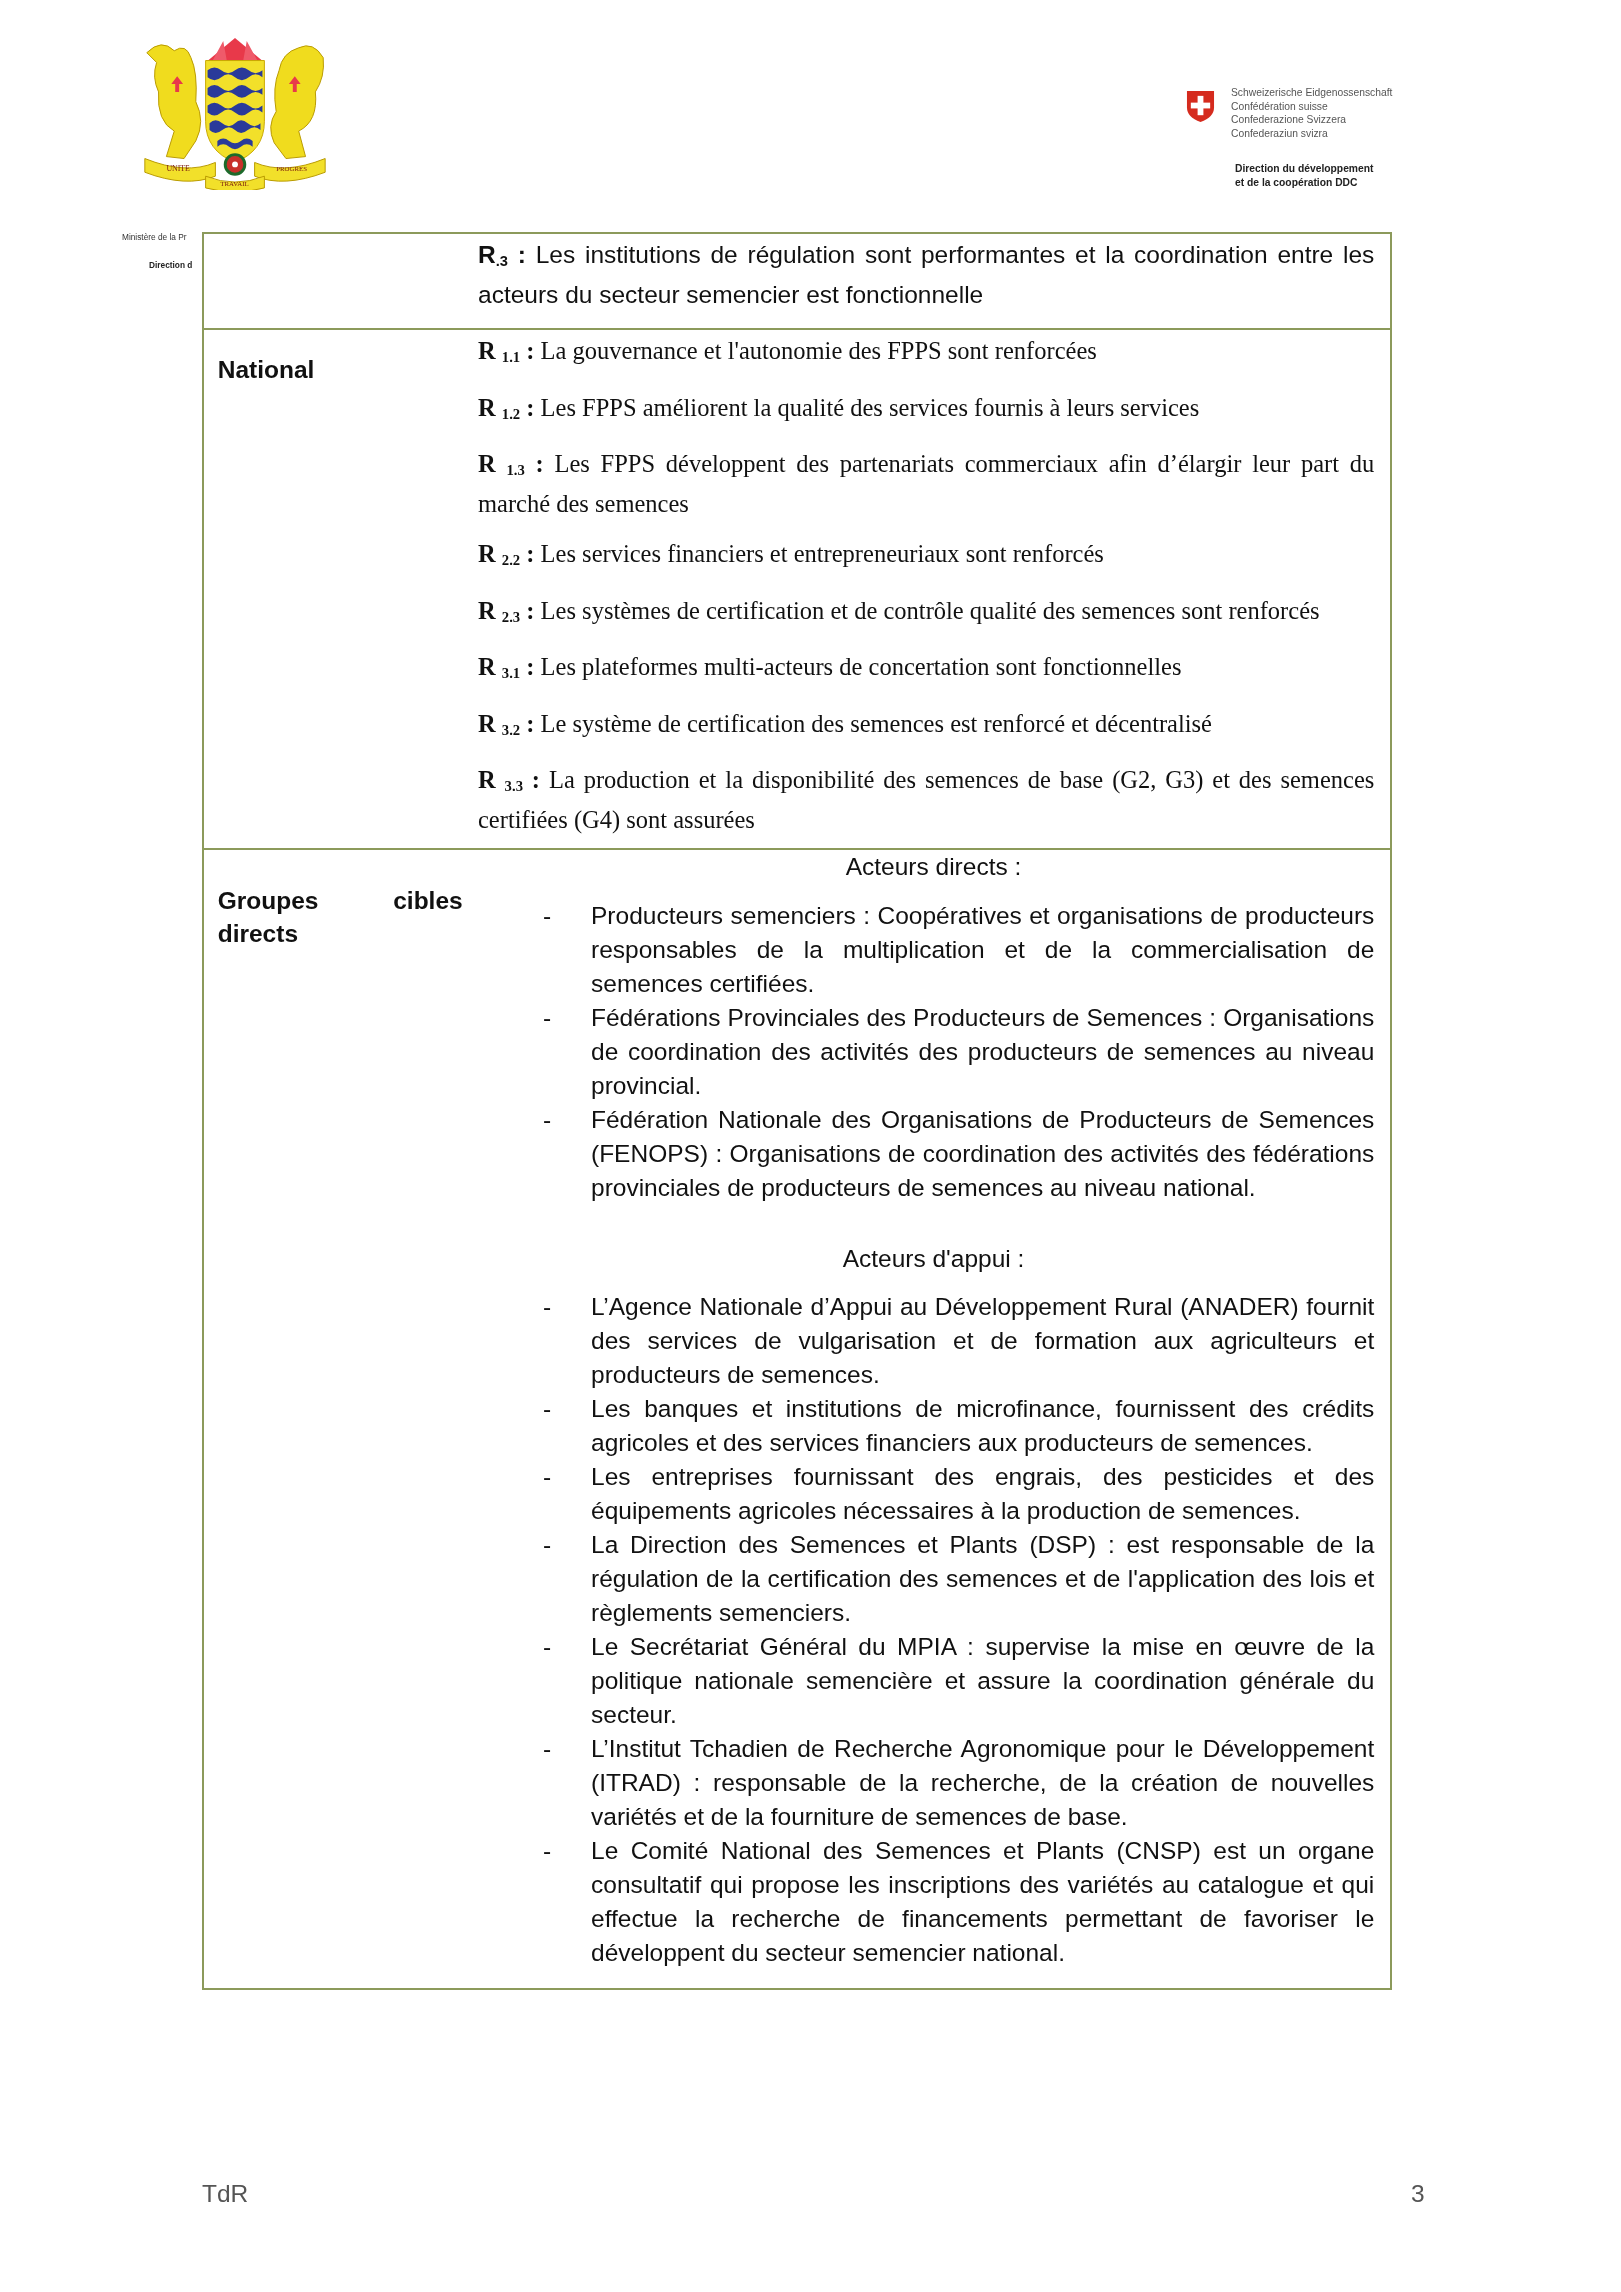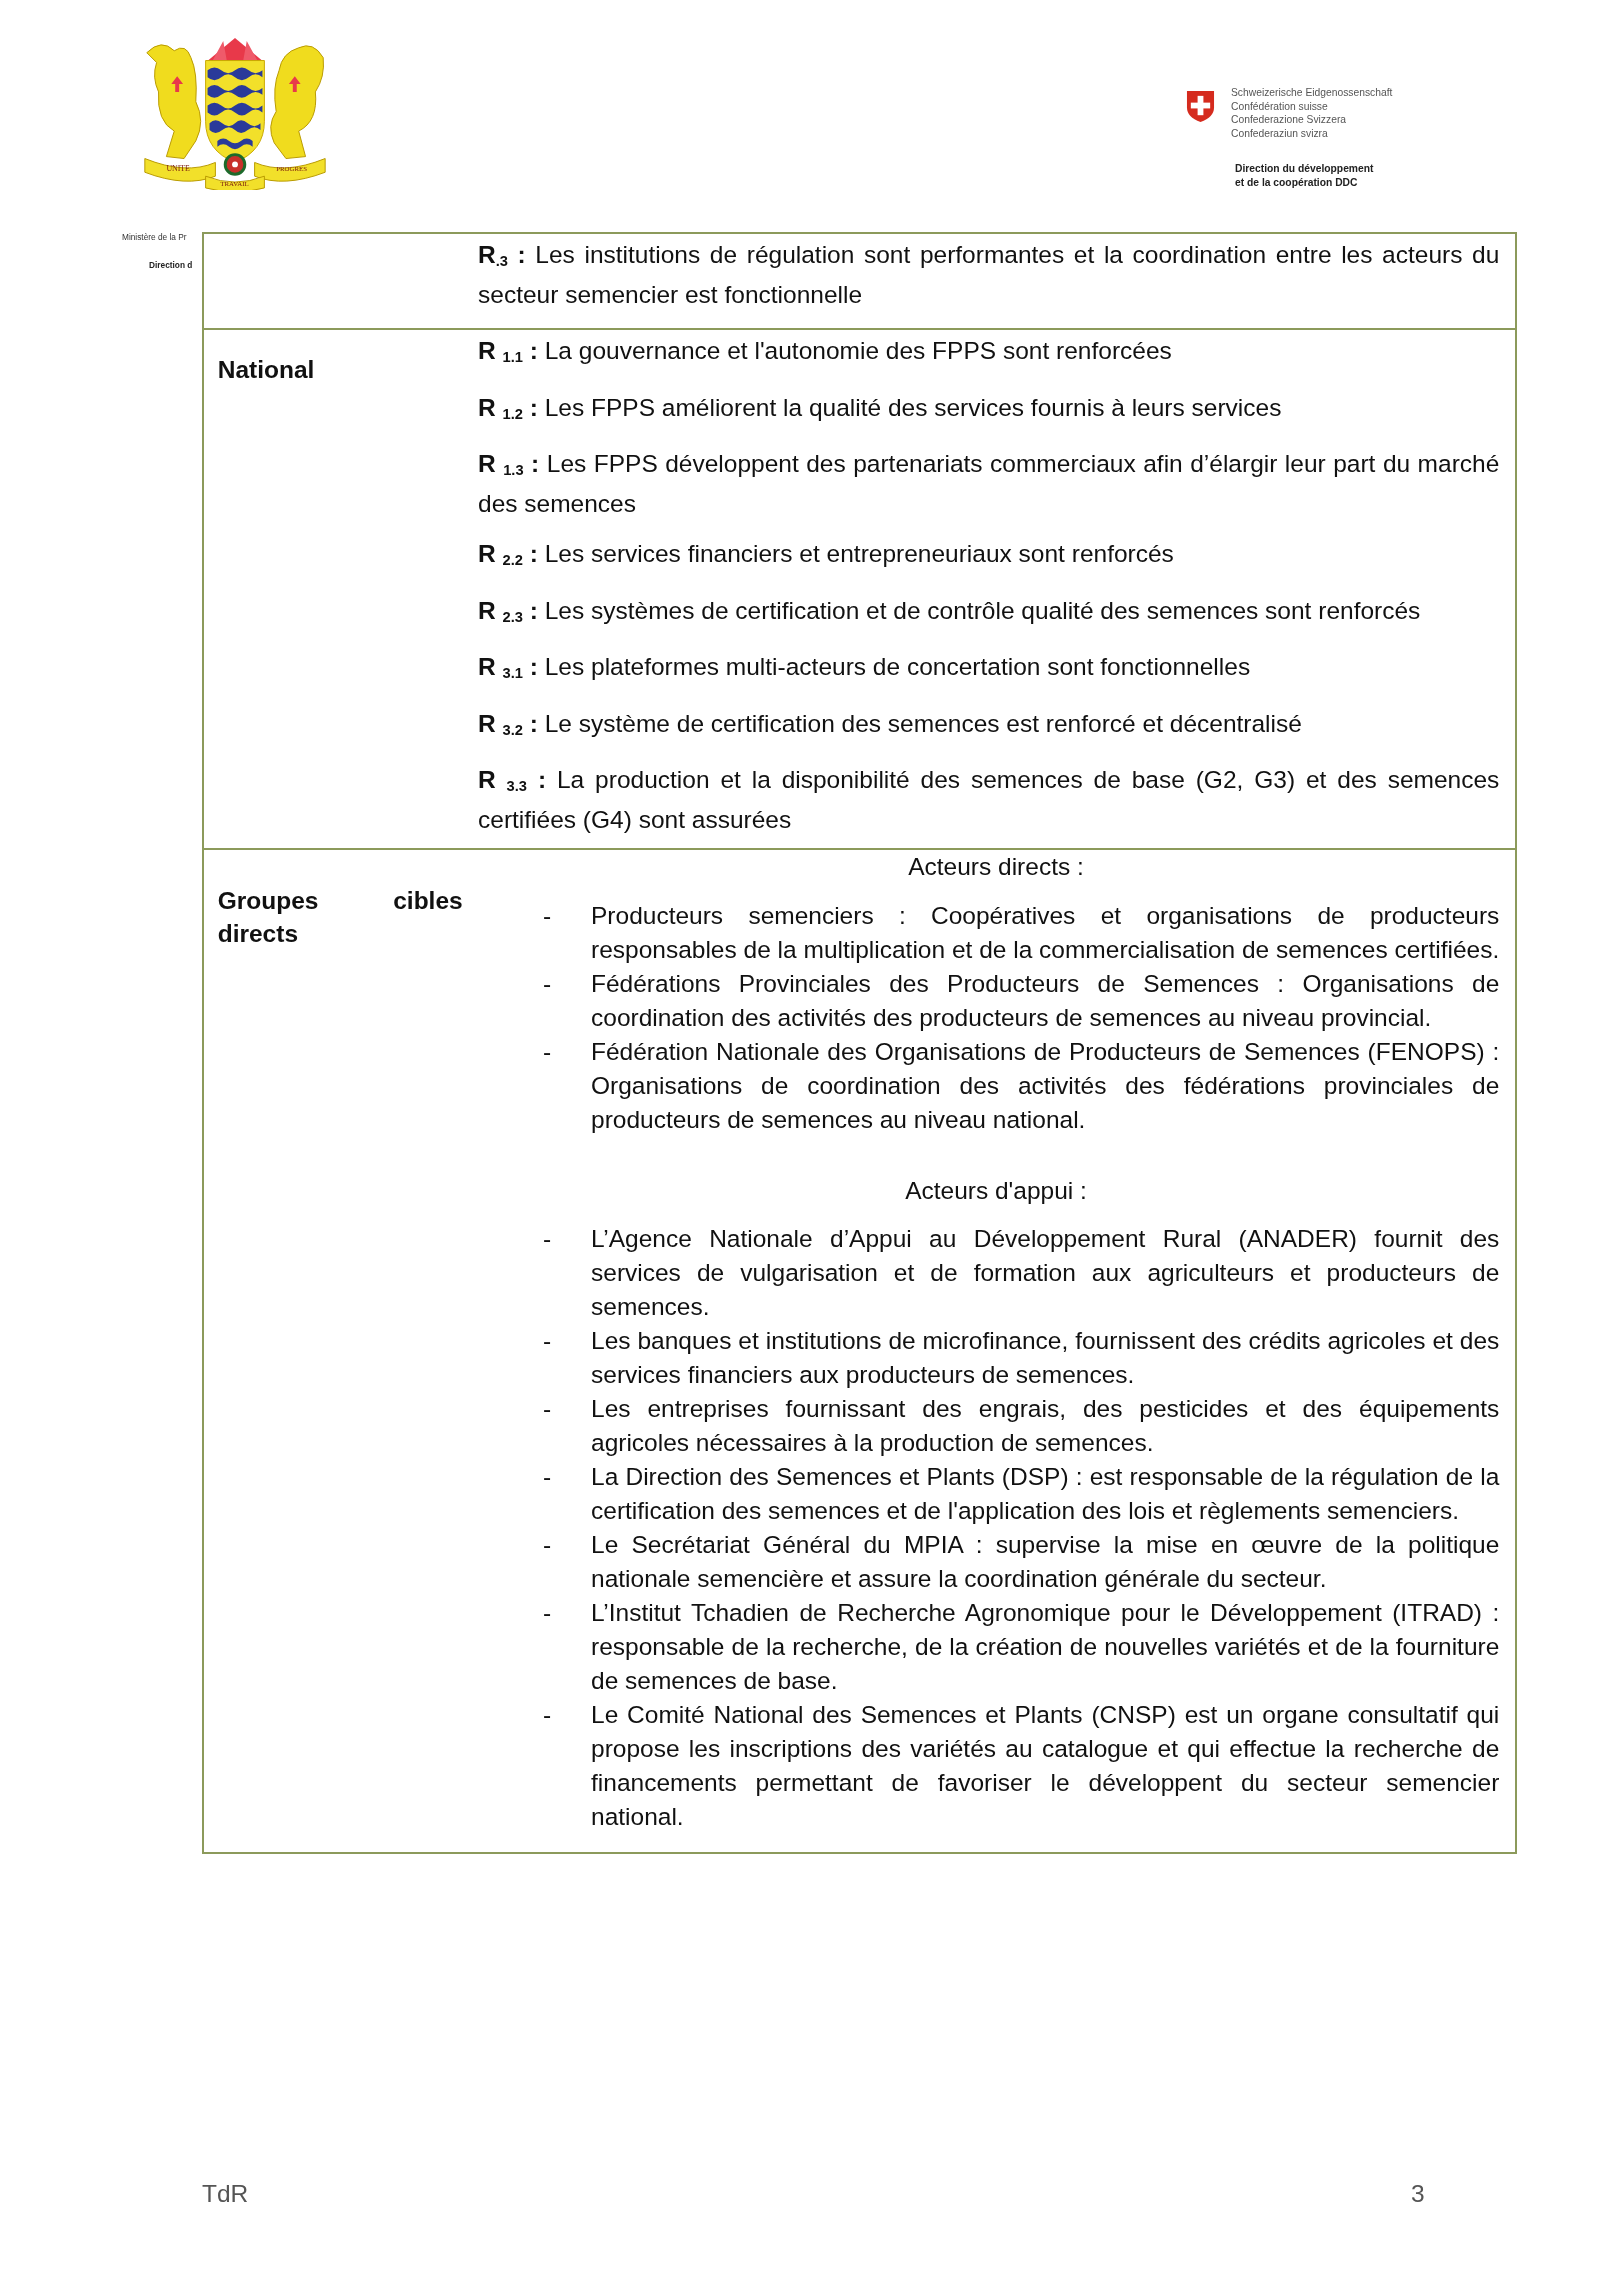--- a/index.html
+++ b/index.html
@@ -12,34 +12,34 @@
   .swiss { position: absolute; left: 1186px; top: 86px; width: 294px; height: 118px; }
   .swiss-flag { position: absolute; left: 0; top: 3.9px; width: 29px; height: 33px; }
   .swiss-lines { position: absolute; left: 45px; top: 0; font-size: 10.3px; color: #555; line-height: 13.7px; }
   .swiss-ddc { position: absolute; left: 49px; top: 76px; font-size: 10.3px; font-weight: bold; color: #222; line-height: 13.7px; }
 
   
   .ministry { position: absolute; left: 122px; top: 232px; font-size: 8.3px; color: #333; white-space: nowrap; }
   .direction { position: absolute; left: 149px; top: 260px; font-size: 8.3px; font-weight: bold; color: #222; white-space: nowrap; }
 
   
-  .table { position: absolute; left: 202px; top: 232px; width: 1315px; border: 2px solid #8c9a5b; background: #fff; box-sizing: border-box; }
+  .table { position: absolute; left: 202px; top: 232px; width: 1190px; border: 2px solid #8c9a5b; background: #fff; box-sizing: border-box; }
   .row { display: flex; border-top: 2px solid #8c9a5b; }
   .row.first { border-top: none; }
   .label-cell { width: 274px; flex: 0 0 274px; padding: 0 13.7px; box-sizing: border-box; font-weight: bold; font-size: 24.5px; line-height: 33px; }
   .content-cell { flex: 1; padding: 0 15.7px 0 0; box-sizing: border-box; font-size: 24.5px; line-height: 33px; }
   .label-just { text-align: justify; text-align-last: justify; width: 245px; }
   .r-item { margin: 0 0 16.7px 0; text-align: justify; }
   .r-item:last-child { margin-bottom: 0; }
   .r-code { font-weight: bold; }
   .r-code sub { font-size: 14.7px; vertical-align: -2.9px; }
 
   .row1 .content-cell { padding-top: 3.9px; padding-bottom: 17.6px; }
   .row2 .label-cell { padding-top: 22.5px; }
-  .row2 .content-cell { padding-top: 3.9px; padding-bottom: 11.8px; }
+  .row2 .content-cell { padding-top: 3.9px; padding-bottom: 11.8px; font-family: Liberation Serif, serif; }
   .row3 .label-cell { padding-top: 34px; }
   .row3 .content-cell { padding-top: 0; padding-bottom: 17.6px; }
 
   .group-title { margin: 0 0 15.7px 14.7px; font-size: 24.5px; line-height: 33px; text-align: center; }
   .bullets { list-style: none; margin: 0 0 0 0; padding: 0; }
   .bullets li { position: relative; padding-left: 113px; text-align: justify; font-size: 24.5px; line-height: 34px; margin: 0; }
   .bullets li .dash { position: absolute; left: 65px; top: 0; }
   .gap { height: 37px; }
 
   

